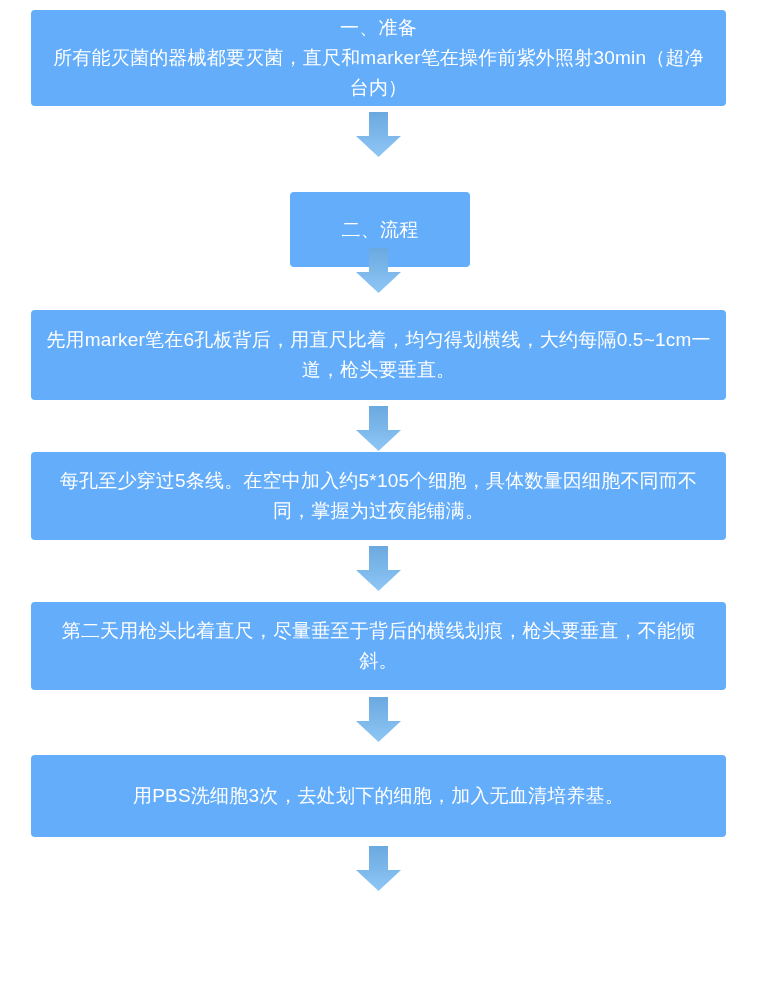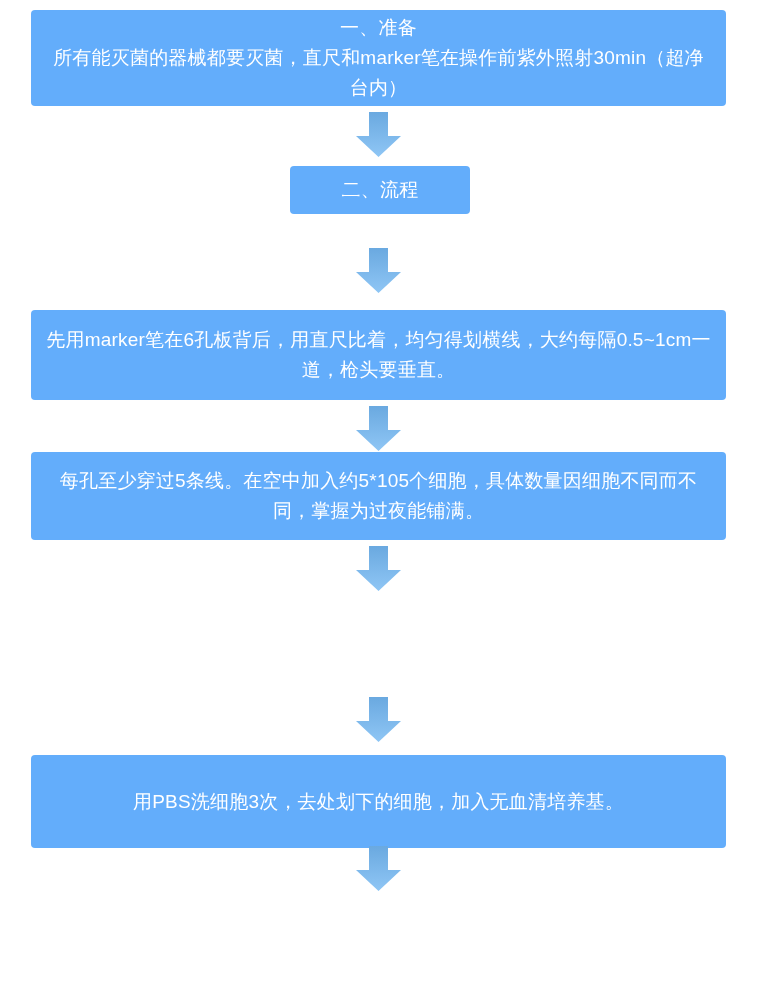--- a/index.html
+++ b/index.html
@@ -35,25 +35,25 @@
   }
   .node .node-text {
     font-size: 19px;
     line-height: 30px;
     letter-spacing: 0.2px;
     white-space: pre-line;
     font-weight: 400;
   }
   
   #node-prepare      { top: 10px;  height: 96px; }
-  #node-process      { top: 166px; height: 48px; left: 290px; width: 180px; }
+  #node-process      { top: 192px; height: 75px; left: 290px; width: 180px; }
   #node-step1        { top: 310px; height: 90px; }
   #node-step2        { top: 452px; height: 88px; text-align: center; }
   #node-step3        { top: 602px; height: 88px; }
-  #node-step4        { top: 755px; height: 93px; }
+  #node-step4        { top: 755px; height: 82px; }
 
   .arrow {
     position: absolute;
     left: 356px;
     width: 45px;
     height: 45px;
   }
   .arrow svg { display: block; width: 45px; height: 45px; }
 
   #arrow-1 { top: 112px; }
@@ -126,20 +126,23 @@
       <defs>
         <linearGradient id="ag4" x1="0" y1="0" x2="0" y2="1">
           <stop offset="0%" stop-color="#6aa9e0"></stop>
           <stop offset="100%" stop-color="#8fc6f5"></stop>
         </linearGradient>
       </defs>
       <polygon points="13,0 32,0 32,24 45,24 22.5,45 0,24 13,24" fill="url(#ag4)"></polygon>
     </svg>
   </div>
 
+  <div class="node" id="node-step3">
+    <span class="node-text">第二天用枪头比着直尺，尽量垂至于背后的横线划痕，枪头要垂直，不能倾斜。</span>
+  </div>
 
   <div class="arrow" id="arrow-5">
     <svg viewBox="0 0 45 45" xmlns="http://www.w3.org/2000/svg">
       <defs>
         <linearGradient id="ag5" x1="0" y1="0" x2="0" y2="1">
           <stop offset="0%" stop-color="#6aa9e0"></stop>
           <stop offset="100%" stop-color="#8fc6f5"></stop>
         </linearGradient>
       </defs>
       <polygon points="13,0 32,0 32,24 45,24 22.5,45 0,24 13,24" fill="url(#ag5)"></polygon>

